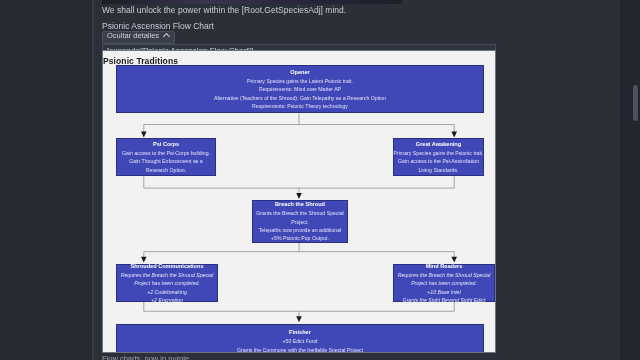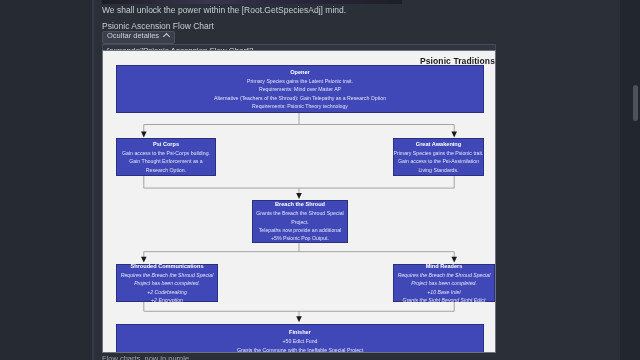--- a/index.html
+++ b/index.html
@@ -130,21 +130,21 @@
     background: #f2f2f2;
     border: 1px solid #6d7280;
     box-sizing: border-box;
     overflow: hidden;
   }
 
   .chart-title {
     position: absolute;
     left: 0; top: 5px;
     width: 100%;
-    text-align: right;
+    text-align: left;
     font-size: 8.5px;
     font-weight: bold;
     color: #1b1b1b;
     letter-spacing: 0.1px;
   }
 
   .node {
     position: absolute;
     background: #4048b8;
     border: 1px solid #2b2f80;

